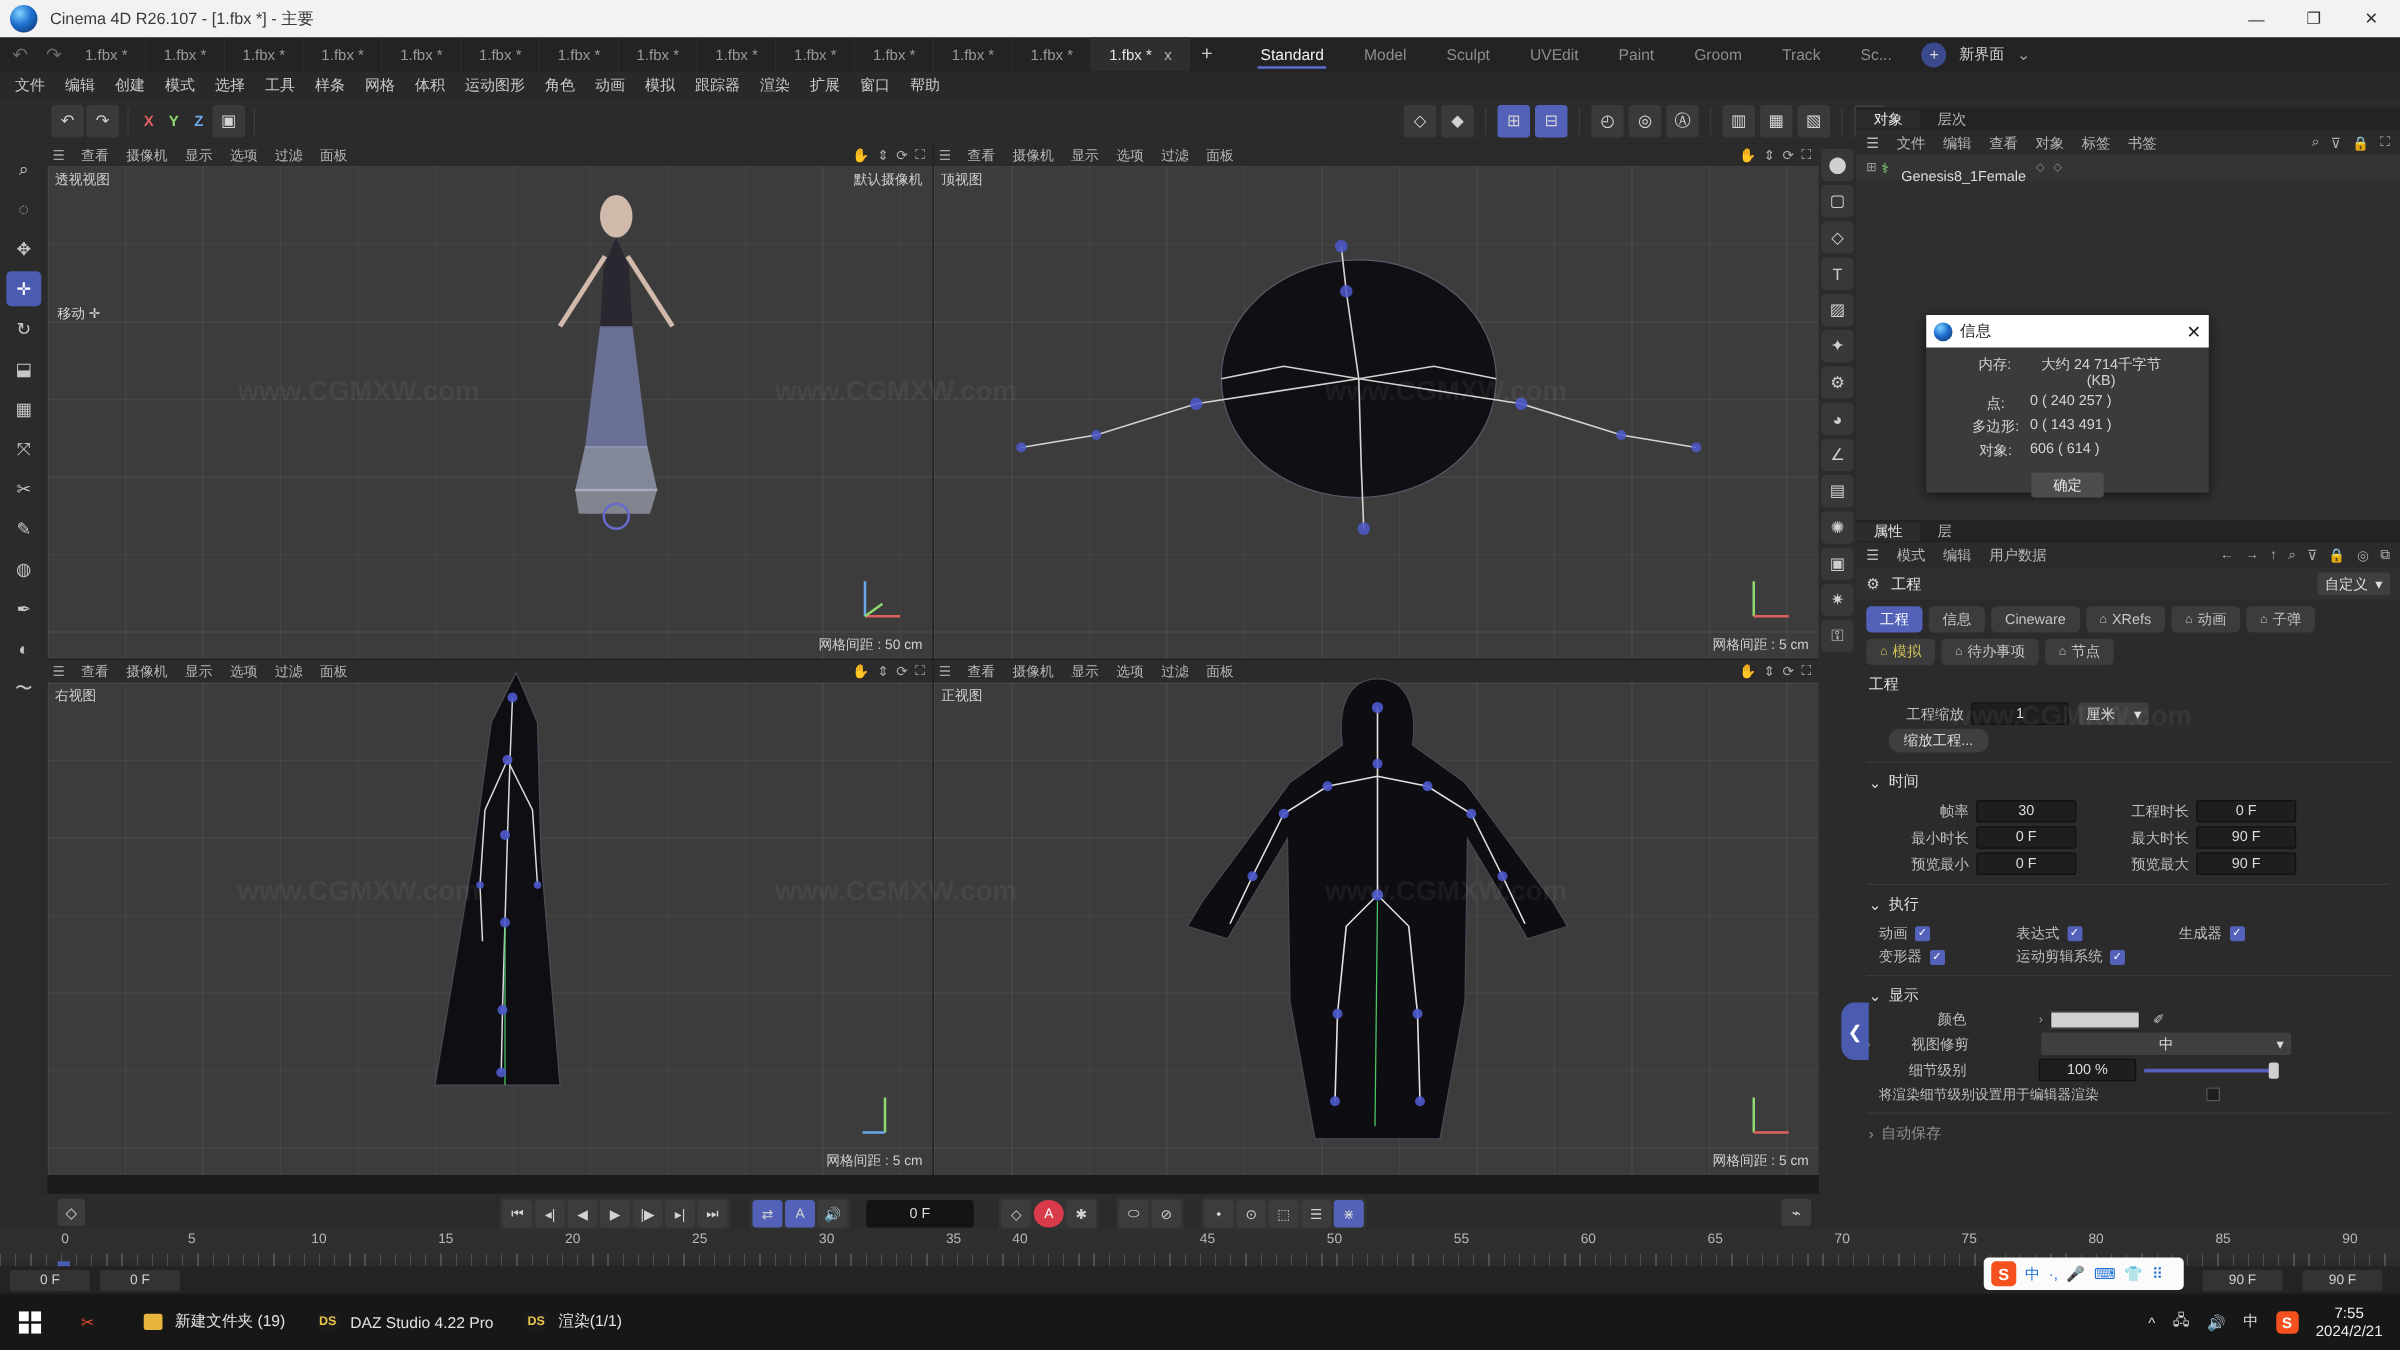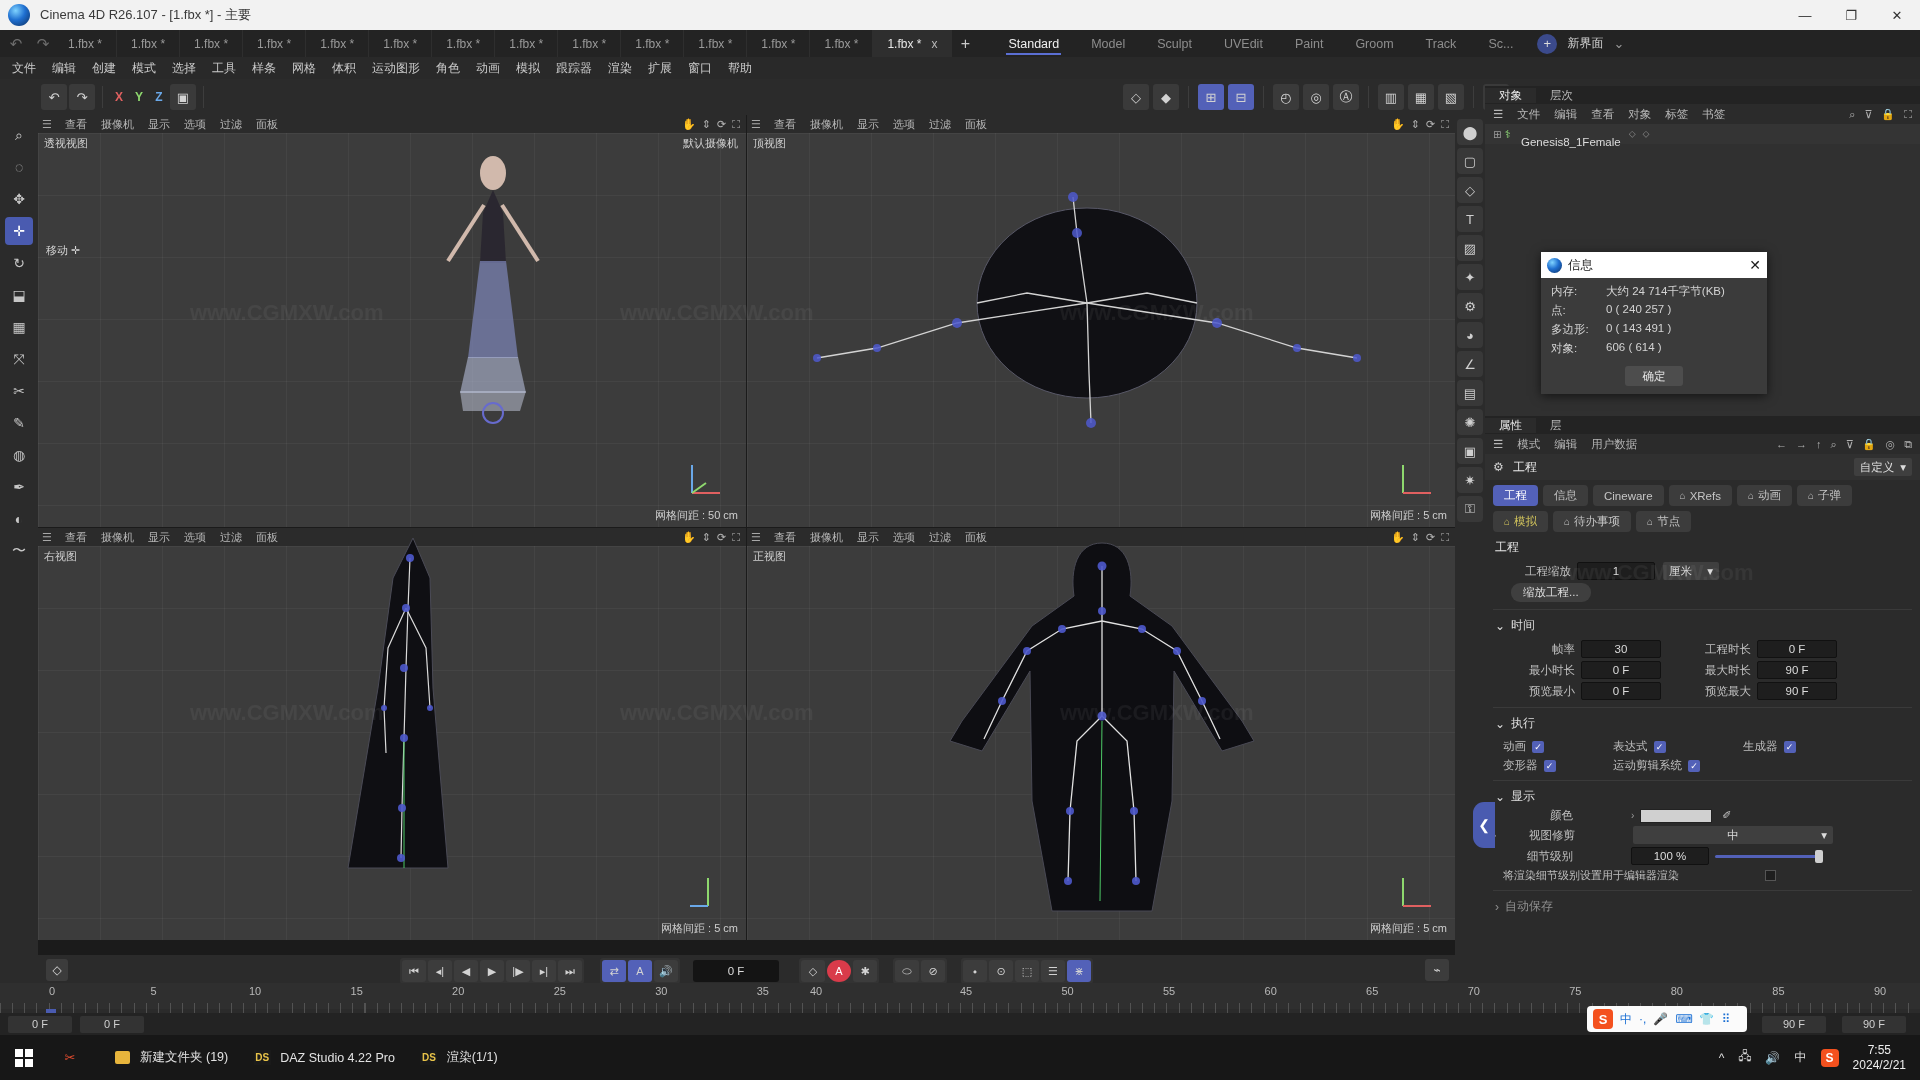--- a/index.html
+++ b/index.html
@@ -143,21 +143,21 @@
   #playhead { position:absolute; left:46px; top:54px; width:10px; height:26px; background:#4a5bb0;}
 
   
   #infodlg { position:absolute; left:1541px; top:252px; width:226px; height:142px;
     background:#3b3b3b; box-shadow:0 2px 10px rgba(0,0,0,.6); }
   #infodlg .ttl { height:26px; background:#fff; display:flex; align-items:center; padding:0 6px; }
   #infodlg .ttl .ic { width:15px; height:15px; border-radius:50%;
     background:radial-gradient(circle at 35% 30%,#7fd3ff 0%,#1f6fd0 45%,#0b2d5e 100%); }
   #infodlg .ttl .tx { margin-left:6px; color:#1b1b1b; font-size:12.5px; }
   #infodlg .ttl .cl { margin-left:auto; color:#1b1b1b; font-size:14px; }
-  #infodlg .rowi { display:flex; padding:2px 10px; font-size:11.5px; color:#d3d3d3; }
+  #infodlg .rowi { display:flex; padding:2px 28px; font-size:11.5px; color:#d3d3d3;text-align:center; }
   #infodlg .rowi .k { width:55px; }
   #infodlg .ok { width:58px; height:20px; margin:8px auto 0 auto; background:#4d4d4d;
     border-radius:3px; color:#e4e4e4; font-size:11.5px; display:flex; align-items:center;
     justify-content:center; }
 
   
   #taskbar { position:absolute; left:0; bottom:0; width:1920px; height:45px; background:#171717;
     display:flex; align-items:center; }
   #taskbar .start { width:48px; height:45px; display:flex; align-items:center; justify-content:center;}
   .tkitem { height:45px; display:flex; align-items:center; padding:0 12px; gap:8px;

